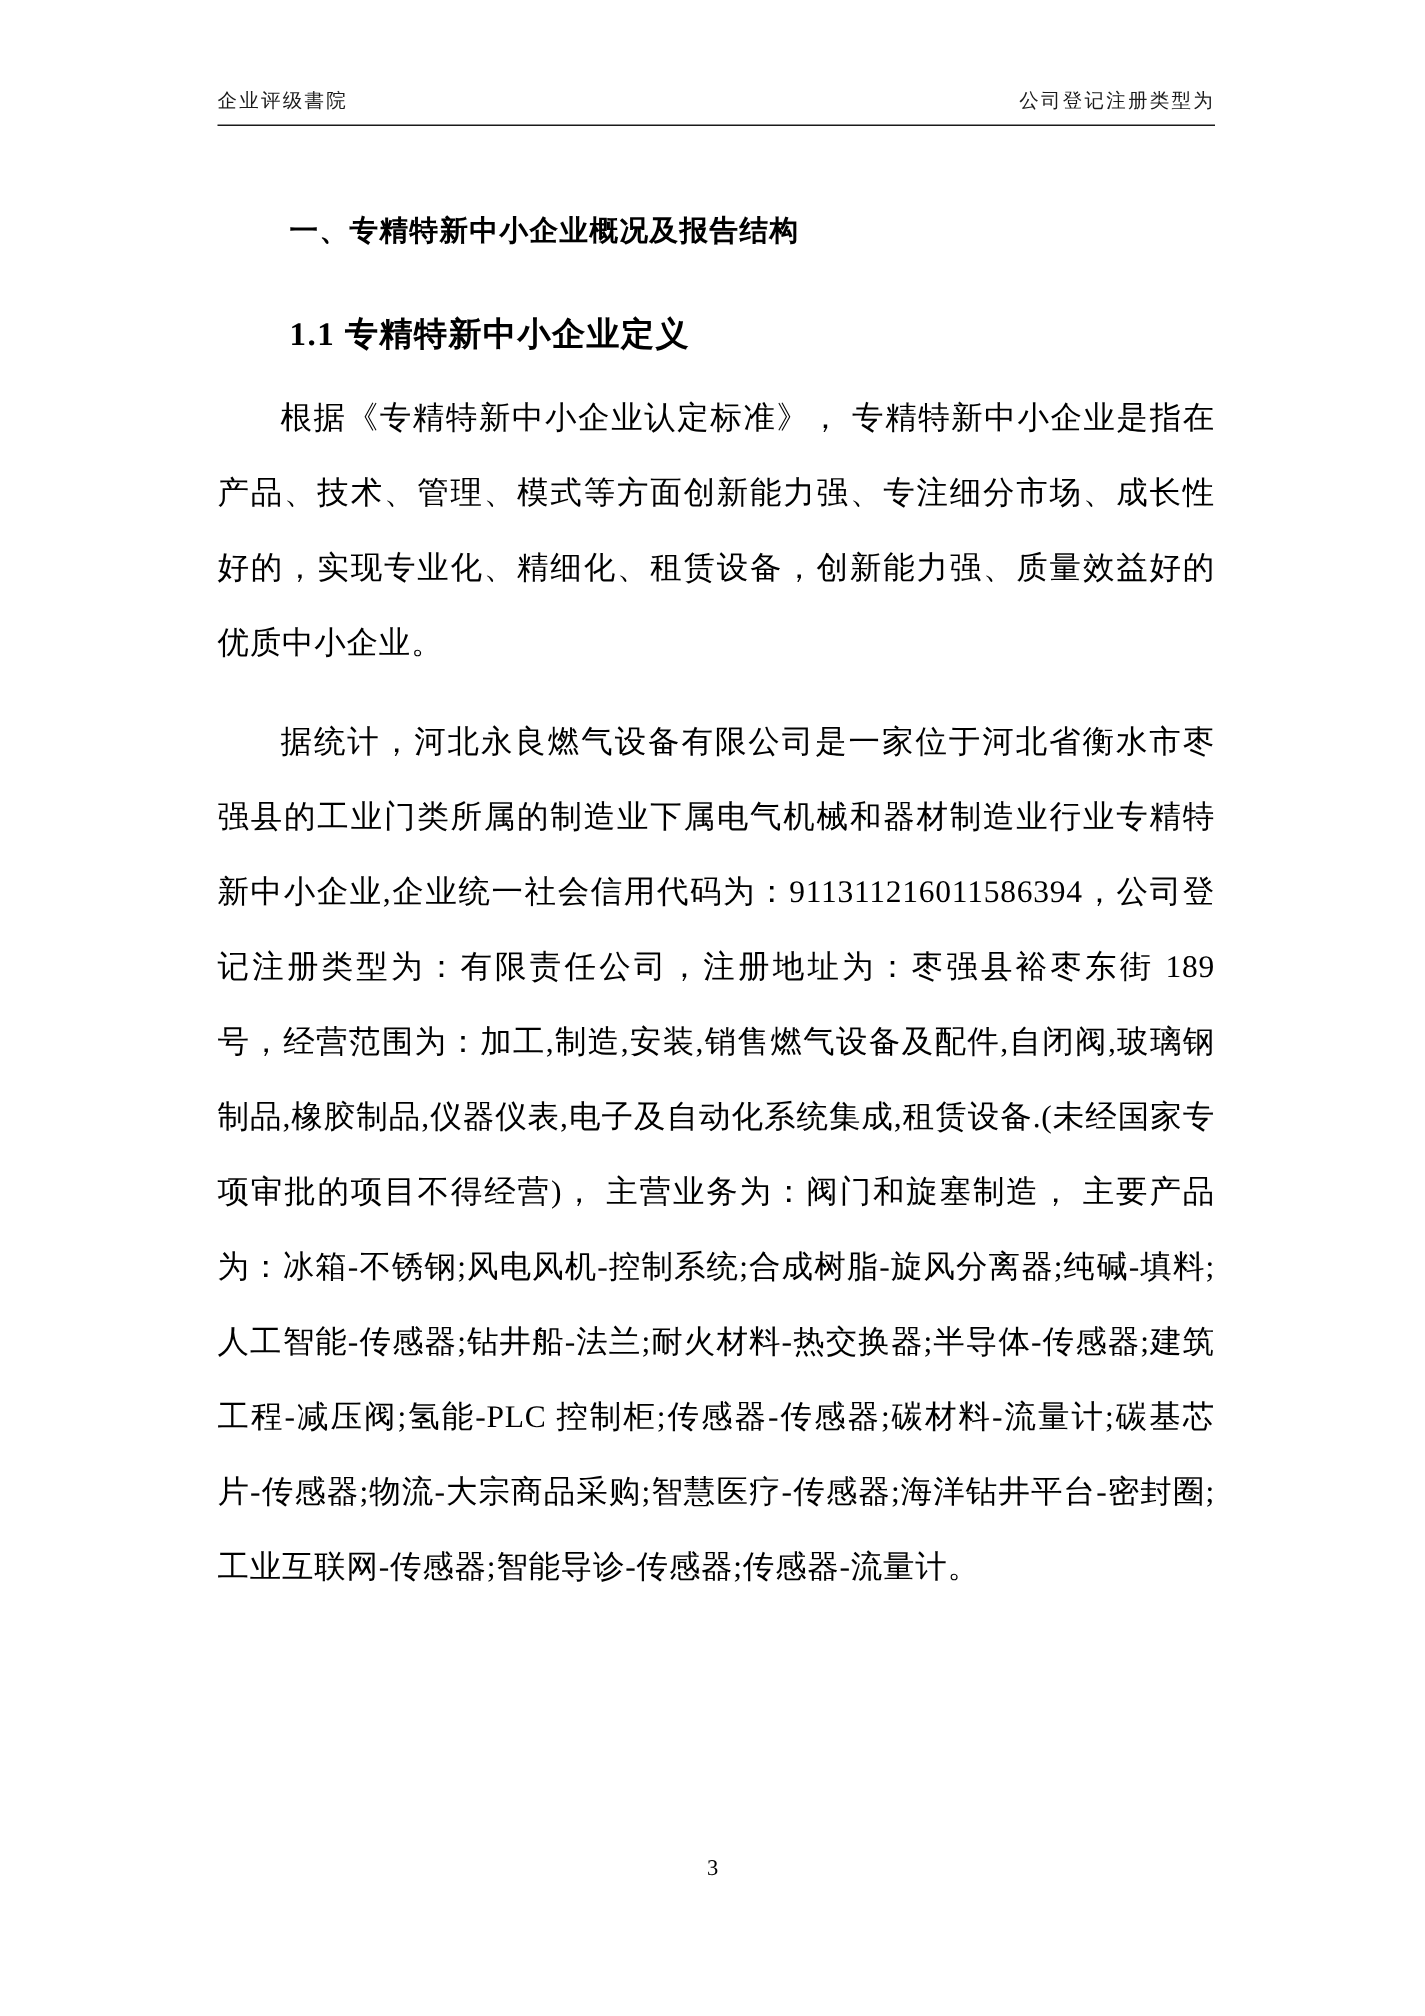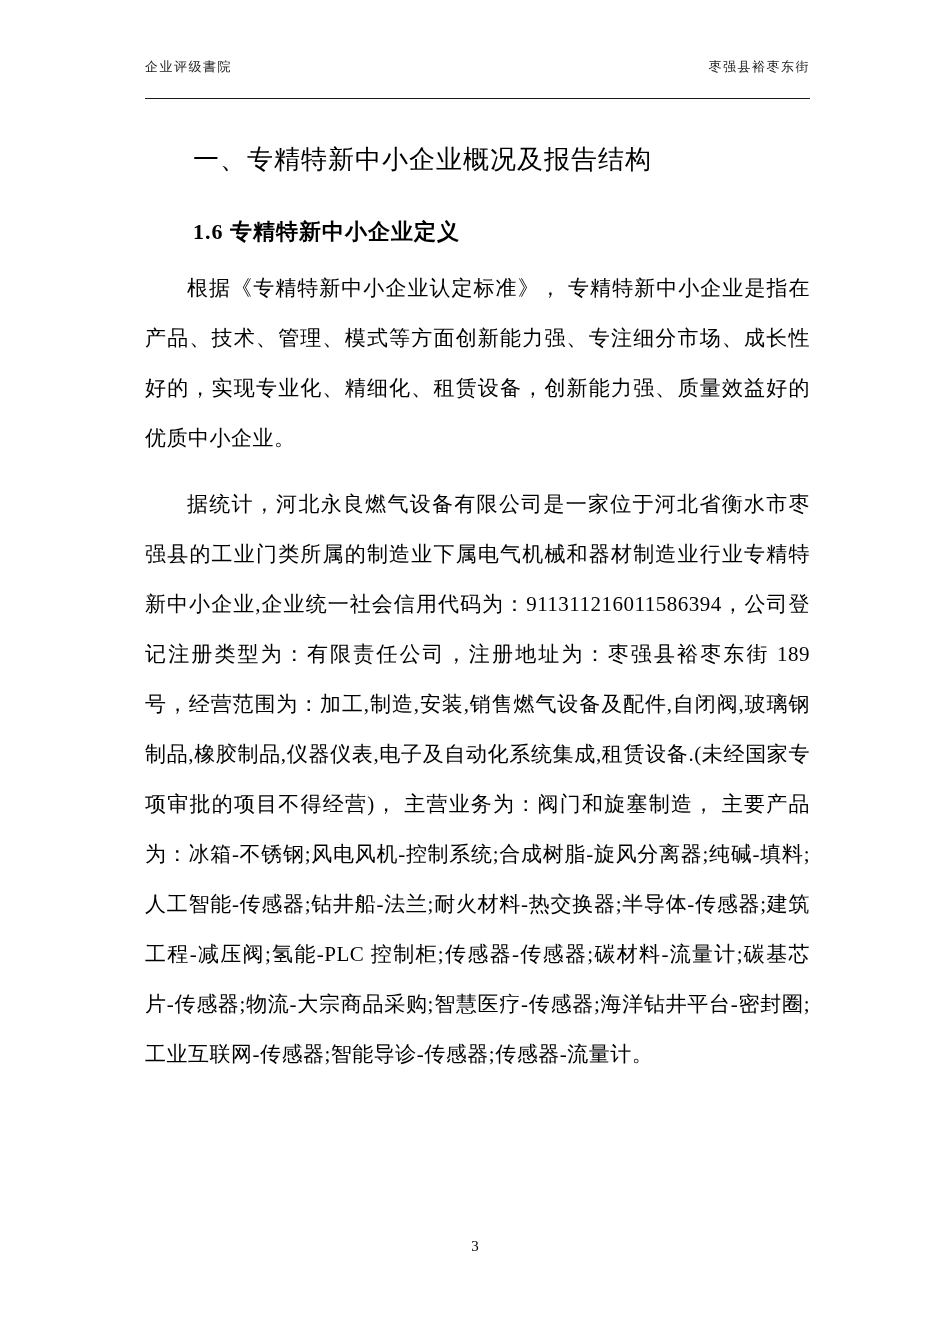--- a/index.html
+++ b/index.html
@@ -20,36 +20,36 @@
   .header {
     position: absolute;
     top: 58px;
     left: 145px;
     width: 665px;
     display: flex;
     justify-content: space-between;
     align-items: flex-start;
     font-size: 13px;
     letter-spacing: 1.5px;
-    padding-bottom: 22px;
+    padding-bottom: 7px;
     border-bottom: 1.5px solid #1a1a1a;
     color: #1a1a1a;
   }
   .content {
     position: absolute;
     top: 88px;
     left: 145px;
     width: 665px;
   }
   .h1 {
     margin: 54px 0 0 0;
     padding-left: 48px;
-    font-size: 26px;
+    font-size: 19px;
     line-height: 1.35;
-    font-weight: normal;
+    font-weight: bold;
     font-family: "Liberation Sans", "DejaVu Sans", sans-serif;
     letter-spacing: 1px;
   }
   .h2 {
     margin: 40px 0 0 0;
     padding-left: 48px;
     font-size: 22px;
     line-height: 1.35;
     font-weight: bold;
     letter-spacing: 1px;
@@ -73,27 +73,27 @@
     font-size: 15px;
   }
 </style>
 </head>
 <body>
 
 <div class="page">
 
   <div class="header">
     <span>企业评级書院</span>
-    <span>枣强县裕枣东街</span>
+    <span>公司登记注册类型为</span>
   </div>
 
   <div class="content">
     <div class="h1">一、专精特新中小企业概况及报告结构</div>
 
-    <div class="h2">1.6 专精特新中小企业定义</div>
+    <div class="h2">1.1 专精特新中小企业定义</div>
     <p class="para">根据《专精特新中小企业认定标准》， 专精特新中小企业是指在产品、技术、管理、模式等方面创新能力强、专注细分市场、成长性好的，实现专业化、精细化、租赁设备，创新能力强、质量效益好的优质中小企业。</p>
 
     <p class="para">据统计，河北永良燃气设备有限公司是一家位于河北省衡水市枣强县的工业门类所属的制造业下属电气机械和器材制造业行业专精特新中小企业,企业统一社会信用代码为：911311216011586394，公司登记注册类型为：有限责任公司，注册地址为：枣强县裕枣东街 189 号，经营范围为：加工,制造,安装,销售燃气设备及配件,自闭阀,玻璃钢制品,橡胶制品,仪器仪表,电子及自动化系统集成,租赁设备.(未经国家专项审批的项目不得经营)， 主营业务为：阀门和旋塞制造， 主要产品为：冰箱-不锈钢;风电风机-控制系统;合成树脂-旋风分离器;纯碱-填料;人工智能-传感器;钻井船-法兰;耐火材料-热交换器;半导体-传感器;建筑工程-减压阀;氢能-PLC 控制柜;传感器-传感器;碳材料-流量计;碳基芯片-传感器;物流-大宗商品采购;智慧医疗-传感器;海洋钻井平台-密封圈;工业互联网-传感器;智能导诊-传感器;传感器-流量计。</p>
   </div>
 
   <div class="footer">
     <span>3</span>
   </div>
 
 </div>

